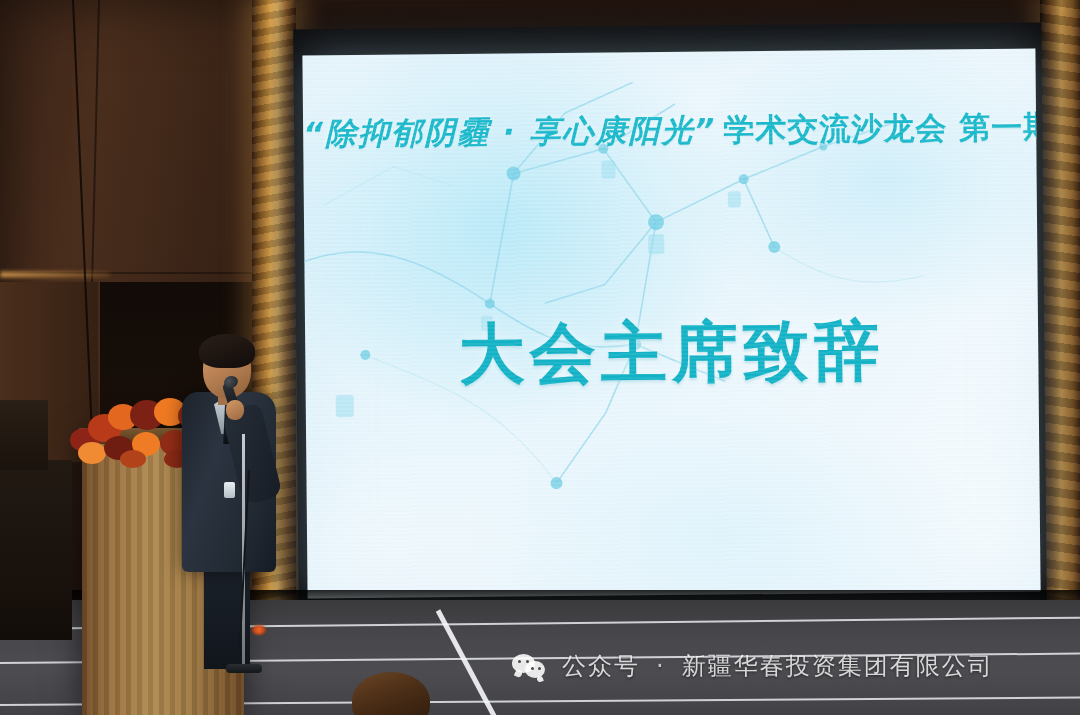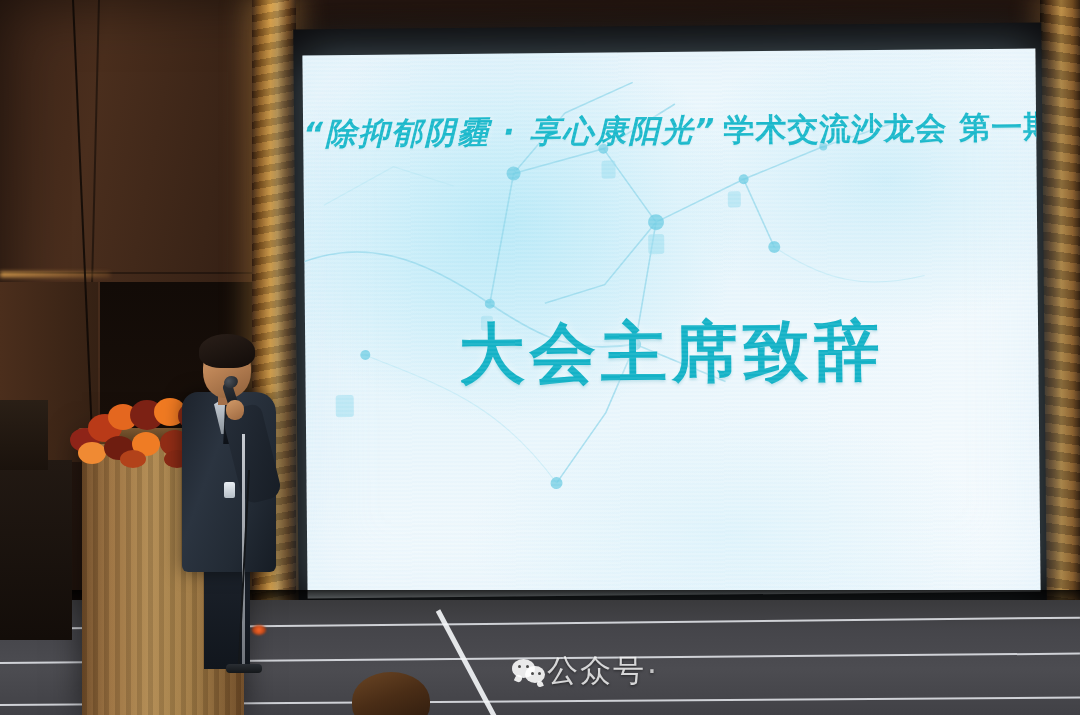--- a/index.html
+++ b/index.html
@@ -136,22 +136,22 @@
   .floor-light{position:absolute;left:252px;top:625px;width:14px;height:10px;border-radius:50%;
     background:radial-gradient(circle,#ff6a2a,#8e2f0d);filter:blur(.8px);}
 
   
   .aud-head{position:absolute;left:352px;top:672px;width:78px;height:58px;
     border-radius:50% 50% 42% 42%;
     background:linear-gradient(160deg,#6a4524 0%, #4a2d16 45%, #2a190d 100%);
     filter:blur(.4px);}
 
   
-  .watermark{position:absolute;left:512px;top:650px;display:flex;align-items:center;gap:1px;
-    color:rgba(255,255,255,.80);font-size:31px;letter-spacing:2px;
+  .watermark{position:absolute;left:512px;top:650px;display:flex;align-items:center;gap:16px;
+    color:rgba(255,255,255,.80);font-size:24px;letter-spacing:2px;
     font-family:"DejaVu Sans","Liberation Sans",sans-serif;
     text-shadow:0 1px 3px rgba(0,0,0,.55);white-space:nowrap;}
   .wechat-ico{position:relative;width:34px;height:27px;flex:none;}
   .wechat-ico .b1,.wechat-ico .b2{position:absolute;border-radius:50%;background:rgba(255,255,255,.88);}
   .wechat-ico .b1{left:0;top:1px;width:23px;height:19px;}
   .wechat-ico .b1::after{content:"";position:absolute;left:3px;bottom:-4px;width:7px;height:7px;
     background:rgba(255,255,255,.88);border-radius:50% 50% 50% 0;transform:rotate(25deg);}
   .wechat-ico .b2{left:13px;top:8px;width:20px;height:17px;}
   .wechat-ico .b2::after{content:"";position:absolute;right:2px;bottom:-4px;width:6px;height:6px;
     background:rgba(255,255,255,.88);border-radius:50% 50% 0 50%;transform:rotate(-20deg);}
@@ -287,15 +287,16 @@
     <span class="wechat-ico">
       <span class="b1"></span>
         <span class="b2"></span>
       <i style="left:6px;top:7px;"></i>
         <i style="left:14px;top:7px;"></i>
       <i style="left:19px;top:14px;"></i>
         <i style="left:26px;top:14px;"></i>
     </span>
     <span>公众号</span>
     <span class="sep">·</span>
+    <span>新疆华春投资集团有限公司</span>
   </div>
 
 </div>
 
 </body></html>

